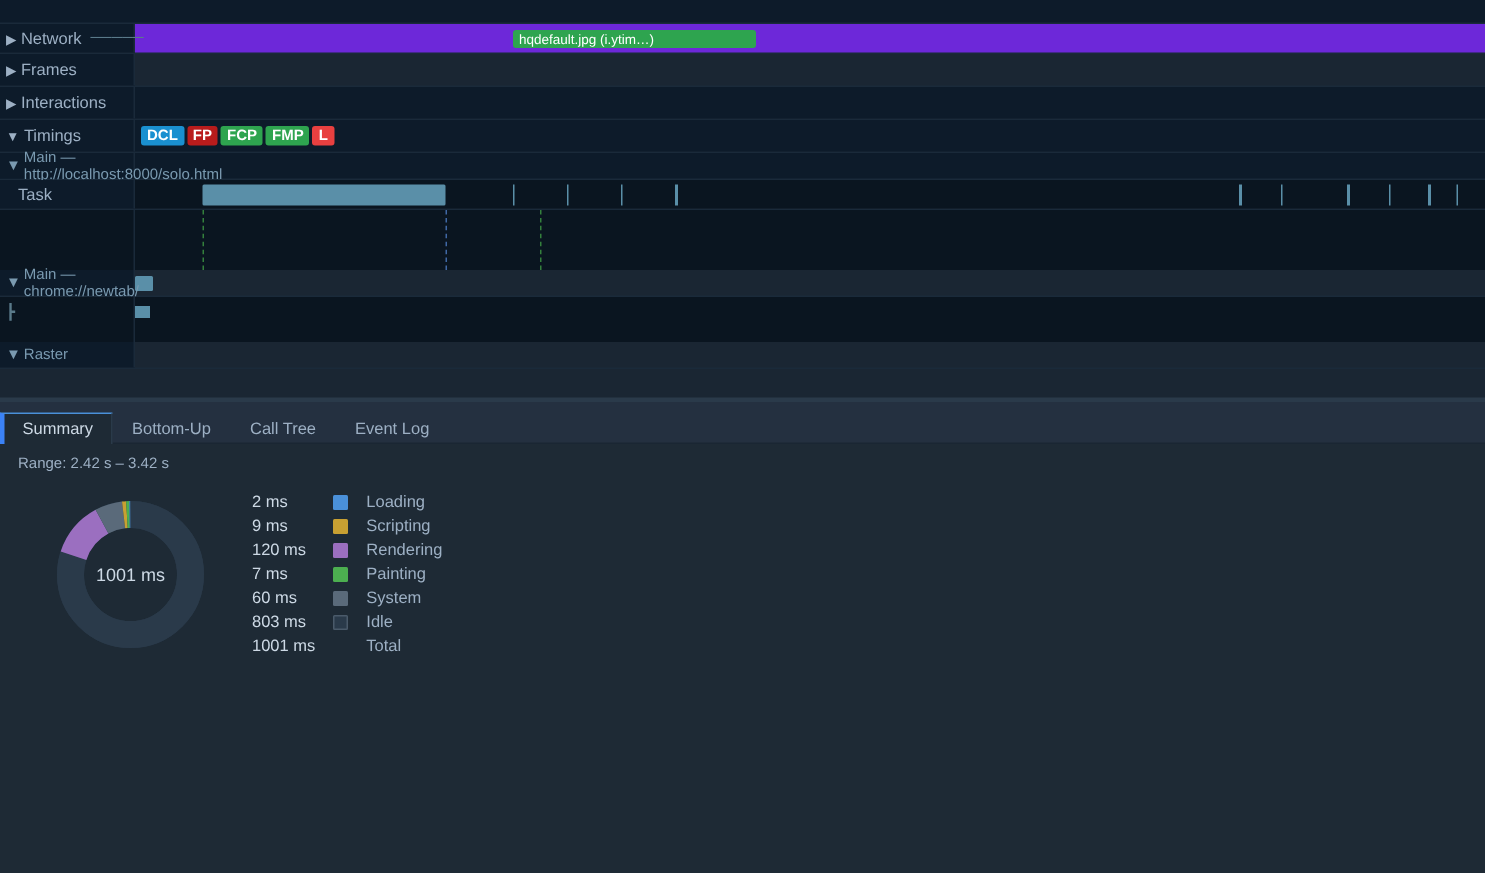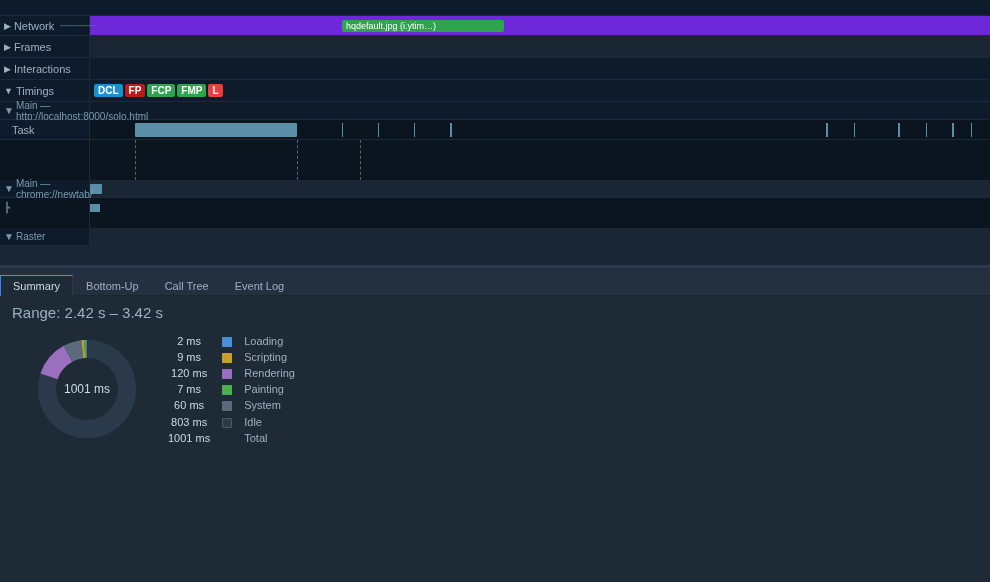--- a/index.html
+++ b/index.html
@@ -62,32 +62,32 @@
       border-top: 1px solid transparent;
       border-left: 1px solid transparent;
       border-right: 1px solid transparent;
       margin-bottom: -1px;
     }
 
     .tab.active {
       background: #1e2a35;
       color: #cdd9e5;
       border-top: 1px solid #4a90d9;
-      border-left: 1px solid #3b82f6;
+      border-left: 3px solid #3b82f6;
       border-right: 1px solid #2a3a4a;
     }
 
     .panel-content {
       flex: 1;
       padding: 8px 12px;
       overflow: auto;
     }
 
     .range-text {
-      font-size: 15px;
+      font-size: 10px;
       color: #9db0c4;
       margin-bottom: 12px;
     }
 
     
     .summary-body {
       display: flex;
       align-items: center;
       gap: 20px;
       padding-left: 20px;
@@ -115,21 +115,21 @@
       border-collapse: collapse;
     }
 
     .legend-table td {
       padding: 2px 6px;
       font-size: 11px;
       color: #9db0c4;
     }
 
     .legend-table .value-col {
-      text-align: center;
+      text-align: left;
       color: #cdd9e5;
     }
 
     .legend-swatch {
       display: inline-block;
       width: 10px;
       height: 10px;
       border-radius: 1px;
       vertical-align: middle;
     }

